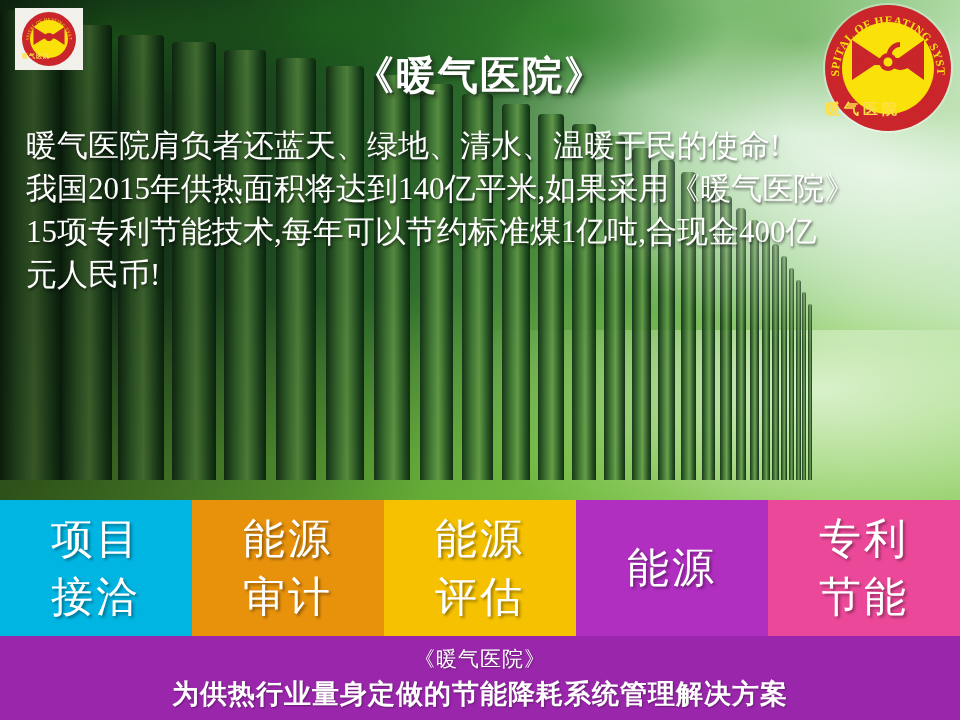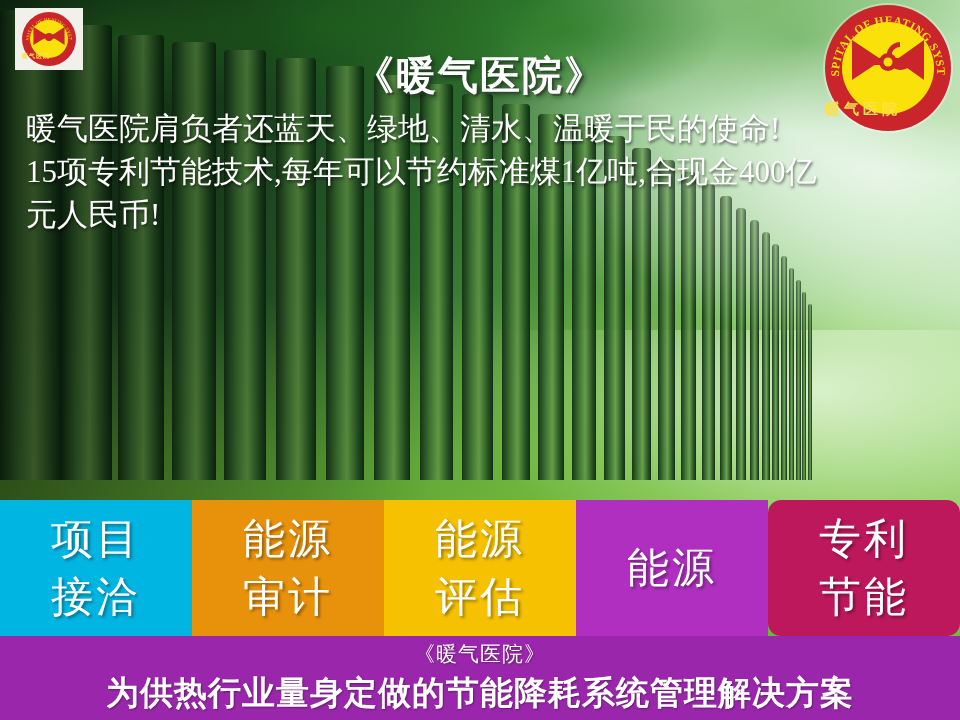--- a/index.html
+++ b/index.html
@@ -124,21 +124,21 @@
     text-align: center;
     color: #ffffff;
     font-family: "DejaVu Sans", sans-serif;
     font-weight: bold;
     font-size: 40px;
     letter-spacing: 2px;
     text-shadow: 2px 2px 0 rgba(40,60,40,0.55), 3px 3px 5px rgba(0,0,0,0.45);
   }
   .body-text {
     position: absolute;
-    left: 26px; top: 107px;
+    left: 26px; top: 124px;
     width: 920px;
     color: #ffffff;
     font-family: "Liberation Serif", "DejaVu Serif", serif;
     font-size: 31px;
     line-height: 43px;
     letter-spacing: 0px;
     text-shadow: 1px 2px 3px rgba(0,0,0,0.55);
     white-space: nowrap;
   }
   .body-text .ln { display: block; }
@@ -179,21 +179,21 @@
   .footer-line1 {
     font-family: "DejaVu Sans", sans-serif;
     font-size: 21px;
     letter-spacing: 1px;
     text-shadow: 1px 1px 2px rgba(0,0,0,0.35);
     margin-bottom: 3px;
   }
   .footer-line2 {
     font-family: "DejaVu Sans", sans-serif;
     font-weight: bold;
-    font-size: 33px;
+    font-size: 27px;
     letter-spacing: 1px;
     text-shadow: 1px 1px 2px rgba(0,0,0,0.35);
   }
 </style>
 </head>
 <body>
 
 <div id="slide">
 
   <div class="photo">
@@ -278,41 +278,42 @@
         </g>
       </svg>
       <div class="seal-bottom-cn">暖气医院</div>
     </div>
   </div>
 
   <div class="title">《暖气医院》</div>
 
   <div class="body-text">
     <span class="ln">暖气医院肩负者还蓝天、绿地、清水、温暖于民的使命!</span>
+    <span class="ln">我国2015年供热面积将达到140亿平米,如果采用《暖气医院》</span>
     <span class="ln">15项专利节能技术,每年可以节约标准煤1亿吨,合现金400亿</span>
     <span class="ln">元人民币!</span>
   </div>
 
   <div class="blocks">
     <div class="block" style="background: rgb(0, 181, 226);">
       <span class="bl">项目</span>
       <span class="bl">接洽</span>
     </div>
     <div class="block" style="background: rgb(232, 146, 12);">
       <span class="bl">能源</span>
       <span class="bl">审计</span>
     </div>
     <div class="block" style="background: rgb(245, 193, 0);">
       <span class="bl">能源</span>
       <span class="bl">评估</span>
     </div>
     <div class="block" style="background: rgb(176, 47, 192);">
       <span class="bl">能源</span>
     </div>
-    <div class="block" style="background: #be185d; border-radius: 13px;">
+    <div class="block" style="background: #ec4899;">
       <span class="bl">专利</span>
       <span class="bl">节能</span>
     </div>
   </div>
 
   <div class="footer" style="background: rgb(154, 39, 171);">
     <div class="footer-line1">《暖气医院》</div>
     <div class="footer-line2">为供热行业量身定做的节能降耗系统管理解决方案</div>
   </div>
 

